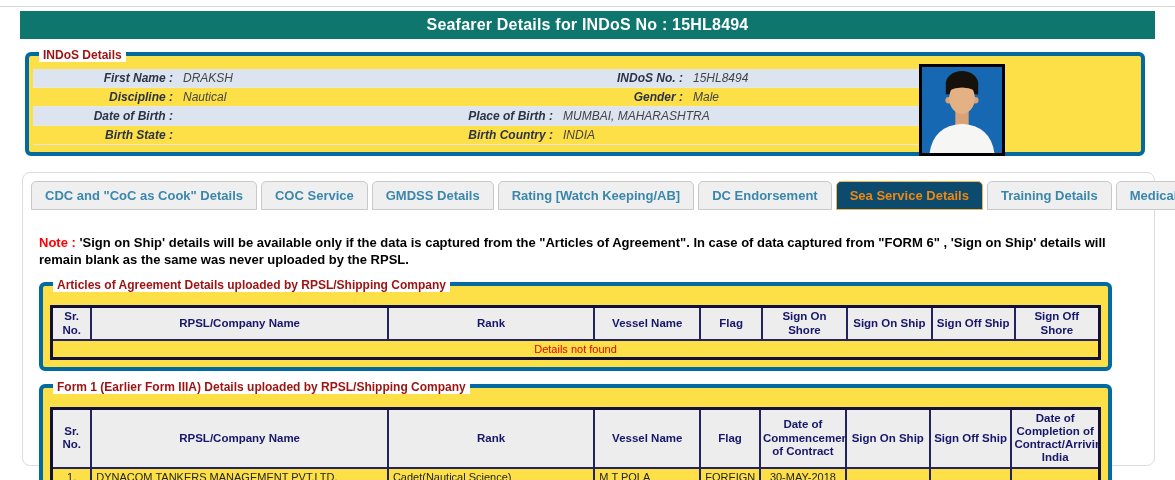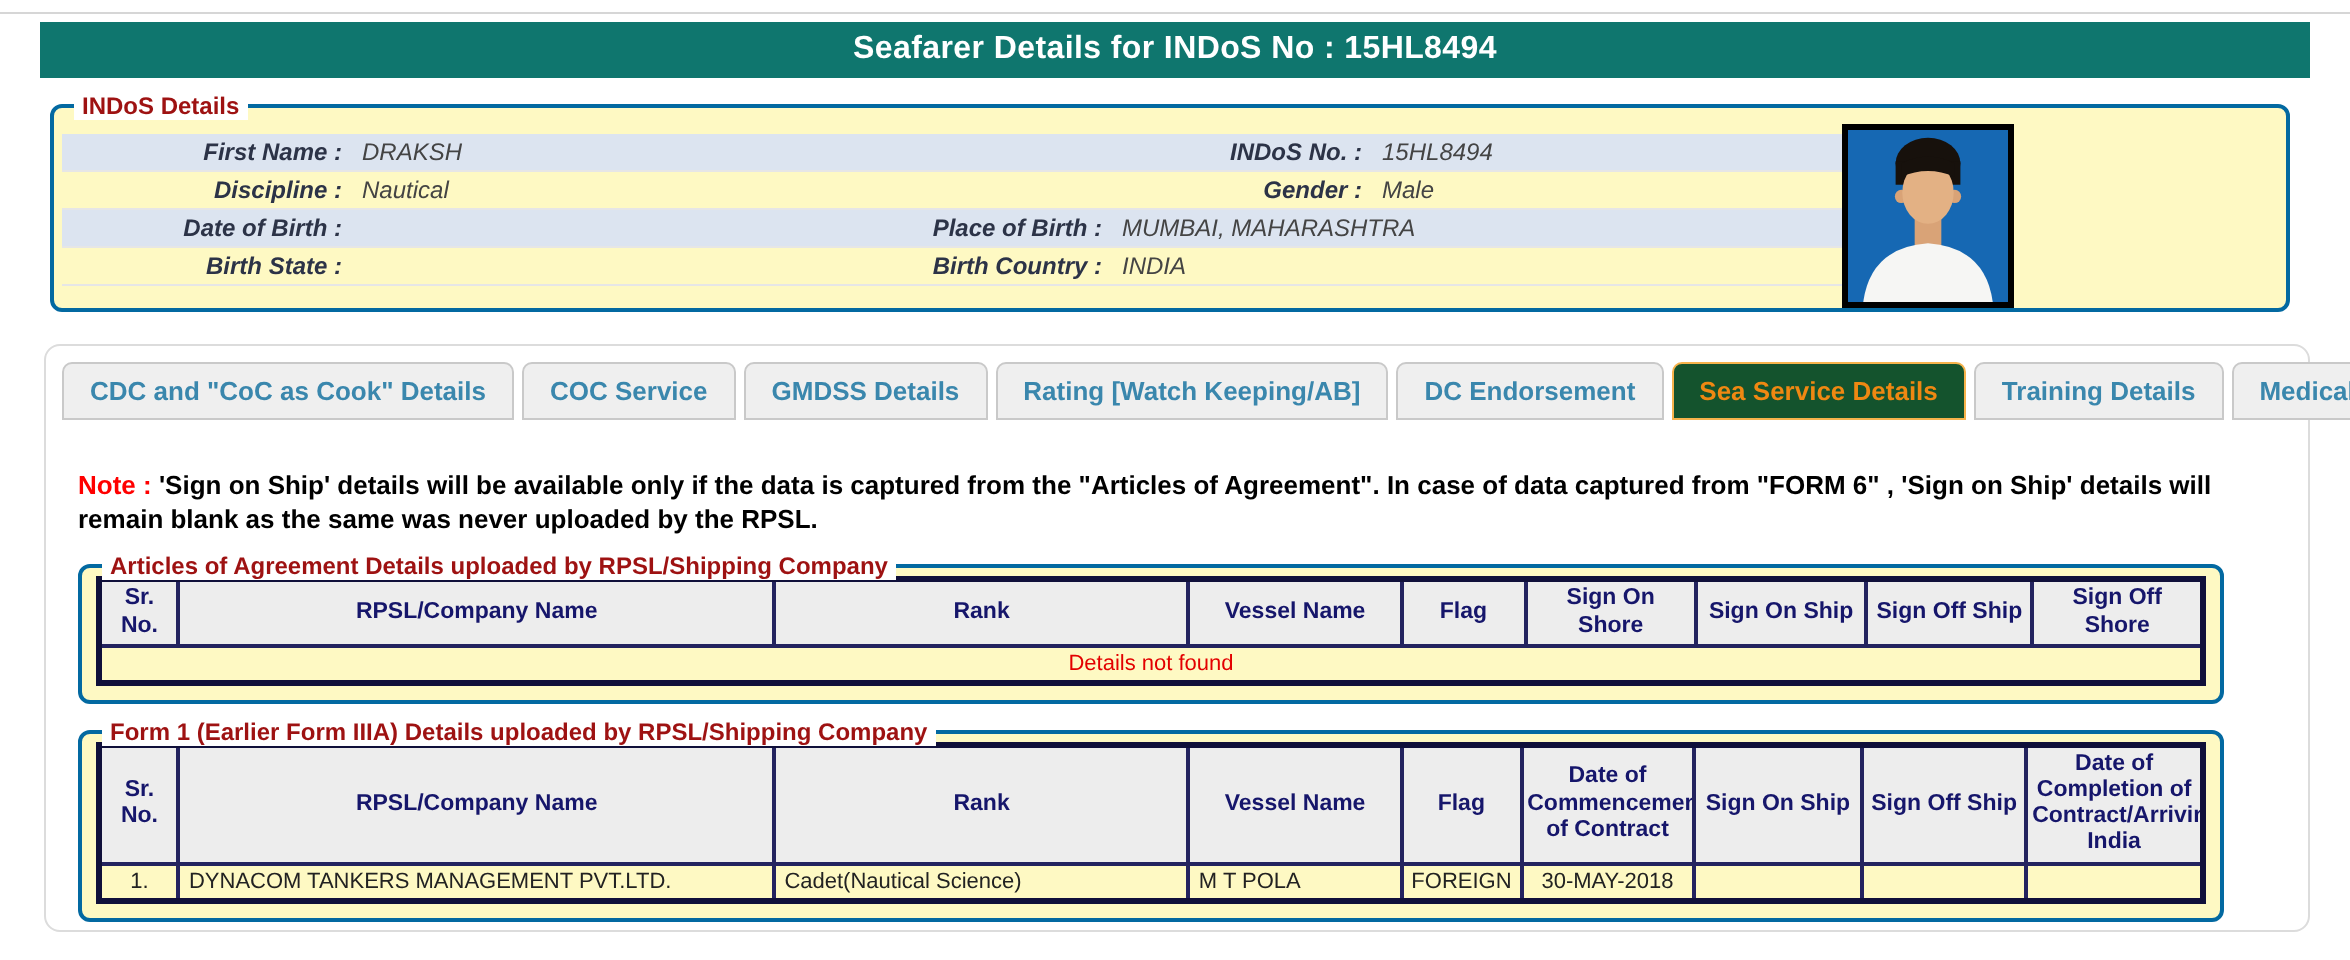--- a/index.html
+++ b/index.html
@@ -10,21 +10,21 @@
   }
   .topline { height:7px; border-bottom:1px solid #d6d6d6; }
 
   .titlebar {
     margin:4px 20px 0 20px; height:28px; line-height:28px;
     background:#0f766e; color:#fff; text-align:center;
     font-size:16px; font-weight:bold; letter-spacing:.2px;
   }
 
   
-  .fbox { position:relative; border:2px solid #0369a1; border-radius:6px; background:#fef9c3; }
+  .fbox { position:relative; border:4px solid #0369a1; border-radius:6px; background:#fde047; }
   .flegend {
     position:absolute; top:-8px; left:10px; background:#fff; padding:0 4px;
     color:#9e1212; font-weight:bold; font-size:12px; white-space:nowrap;
   }
 
   .indos { margin:13px 30px 0 25px; height:104px; padding:13px 0 0 4px; }
   .indos-body { display:flex;font-style:italic; }
   .indos-rows { flex:1; }
   .frow {
     display:grid; grid-template-columns:148px 380px 130px 1fr;
@@ -41,26 +41,26 @@
     margin:16px 20px 0 22px; height:294px;
     border:1px solid #dcdcdc; border-radius:8px;
     padding:8px 8px 0 8px;
   }
   .tabbar { display:flex; gap:4px; }
   .tab {
     padding:6px 13px; border:1px solid #c9c9c9; border-radius:5px 5px 0 0;
     background:#efefef; color:#3a87ad; font-weight:bold; font-size:13px;
     white-space:nowrap; cursor:pointer;
   }
-  .tab.active { background:#14532d; border-color:#f6b34c; color:#ef8812; }
+  .tab.active { background:#0c4a6e; border-color:#f6b34c; color:#ef8812; }
 
   .note { margin:24px 14px 0 8px; font-size:13px; font-weight:bold; color:#000; line-height:1.32; }
   .note .pfx { color:#ff0000; }
 
-  .tbox { margin:14px 34px 0 8px; padding:4px 7px 7px 7px; }
+  .tbox { margin:14px 34px 0 8px; padding:19px 7px 7px 7px; }
   .tbox.second { margin-top:13px; }
   table.dtable { border-collapse:collapse; width:100%; border:3px solid #10103a; table-layout:fixed; }
   .dtable th, .dtable td { border:2px solid #23235f; overflow:hidden; }
   .dtable th {
     background:#ededed; color:#16166b; font-weight:bold; font-size:11.5px;
     padding:2px 2px; text-align:center; line-height:1.15;
   }
   .dtable td { font-size:11px; font-weight:normal; color:#222; padding:2px 4px; height:18px; }
   .dtable td.center { text-align:center; }
   .notfound { color:#e30000 !important; text-align:center; font-size:12px; }

